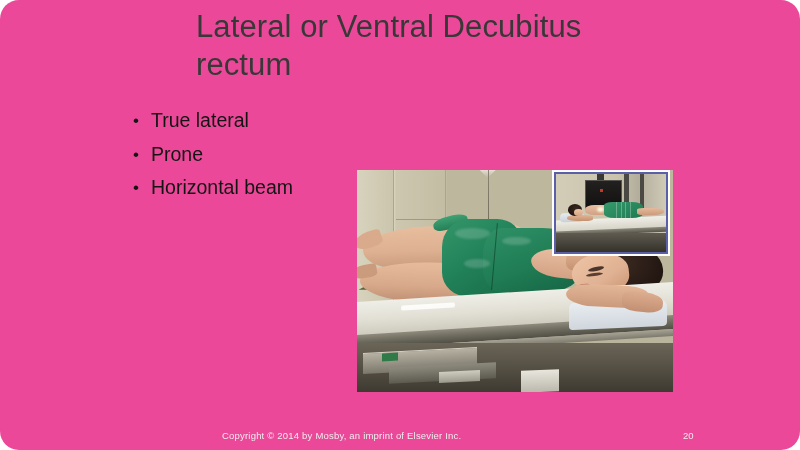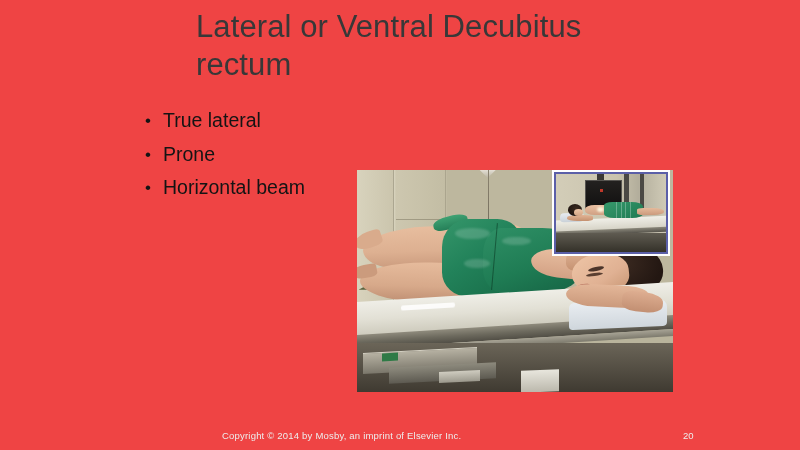--- a/index.html
+++ b/index.html
@@ -14,41 +14,42 @@
     font-family: "Liberation Sans", sans-serif;
     position: relative;
   }
 
   
   #slide {
     position: absolute;
     left: 0; top: 0;
     width: 800px;
     height: 450px;
-    background: #ef4444;
+    background: #ec4899;
+    border-radius: 19px;
   }
 
   
   #title {
     position: absolute;
     left: 196px;
     top: 8px;
     width: 470px;
     font-size: 31px;
     line-height: 38px;
     font-weight: 300;
     color: #383838;
     letter-spacing: 0.1px;
     white-space: pre-line;
   }
 
   
   #bullets {
     position: absolute;
-    left: 144px;
+    left: 132px;
     top: 104px;
     width: 470px;
     margin: 0;
     padding: 0;
     list-style: none;
   }
   #bullets li {
     position: relative;
     padding-left: 19px;
     font-size: 19.5px;

